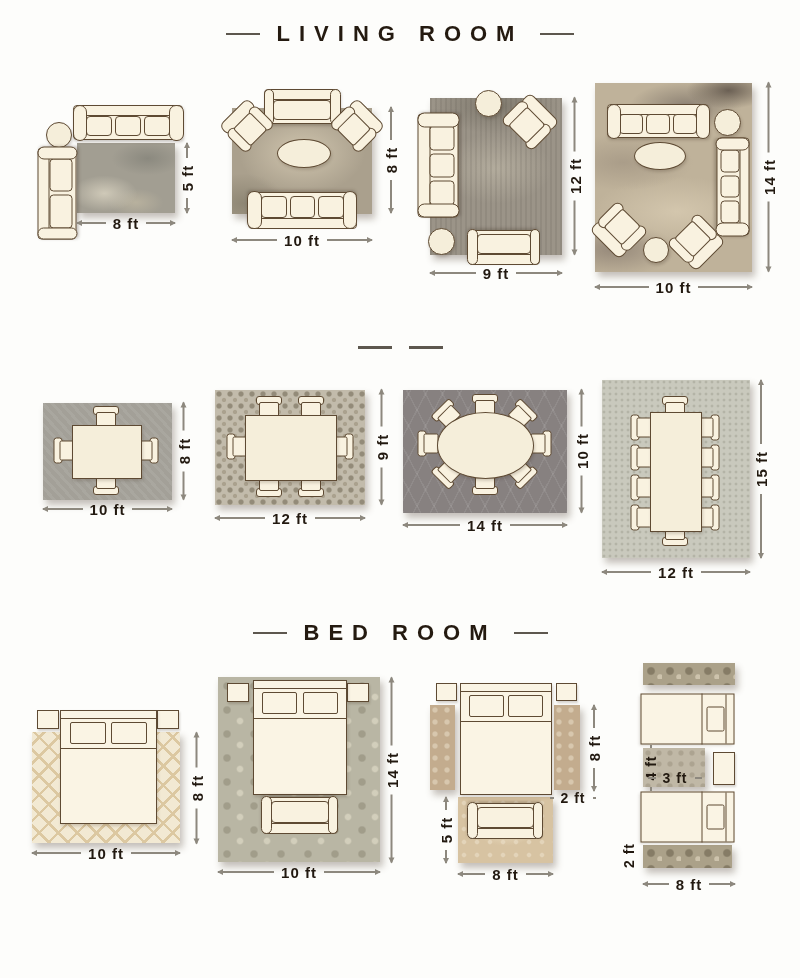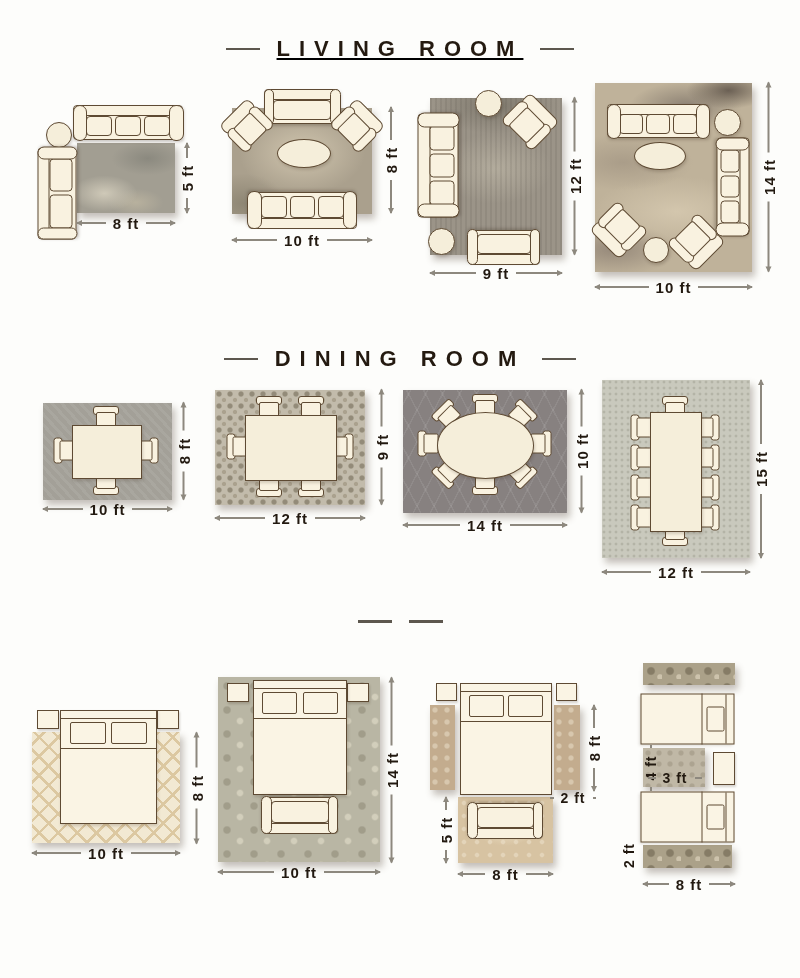--- a/index.html
+++ b/index.html
@@ -118,21 +118,21 @@
   .bed.sm .fold{top:31px;}
 
   .nstand{position:absolute;background:#faf4e4;border:1.5px solid #5e4a33;
         box-shadow:1px 2px 2px rgba(60,45,30,.2);z-index:3;}
 </style>
 </head>
 <body>
 
 <div id="canvas">
 
-  <div class="sec" style="top:36px;text-decoration:underline;">
+  <div class="sec" style="top:21px;">
     <div class="dash"></div>
     <div class="t">LIVING ROOM</div>
     <div class="dash"></div>
   </div>
 
   <div class="grp">
     <div class="rug lr1" style="left:77px;top:143px;width:98px;height:70px;"></div>
     <div class="sofa" style="left:73px;top:105px;width:108px;height:33px;">
       <div class="back"></div>
         <div class="seats">
@@ -294,21 +294,20 @@
     </div>
     <div class="dim v" style="left:674px;top:168px;width:189px;">
       <div class="ln l"></div>
         <span class="tx">14 ft</span>
         <div class="ln r"></div>
     </div>
   </div>
 
   <div class="sec" style="top:346px;">
     <div class="dash"></div>
-    <div class="t">DINING ROOM</div>
     <div class="dash"></div>
   </div>
 
   <div class="grp">
     <div class="rug dr1" style="left:43px;top:403px;width:129px;height:97px;"></div>
     <div class="chair" style="left:93px;top:406px;">
         <div class="back"></div>
         <div class="seat"></div>
       </div>
     <div class="chair" style="left:93px;top:474px;transform:rotate(180deg);">
@@ -472,20 +471,21 @@
     </div>
     <div class="dim v" style="left:672px;top:460px;width:178px;">
       <div class="ln l"></div>
         <span class="tx">15 ft</span>
         <div class="ln r"></div>
     </div>
   </div>
 
   <div class="sec" style="top:620px;">
     <div class="dash"></div>
+    <div class="t">BED ROOM</div>
     <div class="dash"></div>
   </div>
 
   <div class="grp">
     <div class="rug br1" style="left:32px;top:732px;width:148px;height:111px;"></div>
     <div class="nstand" style="left:37px;top:710px;width:20px;height:17px;"></div>
     <div class="nstand" style="left:157px;top:710px;width:20px;height:17px;"></div>
     <div class="bed" style="left:60px;top:710px;width:95px;height:112px;">
       <div class="hb"></div>
         <div class="pillows">

